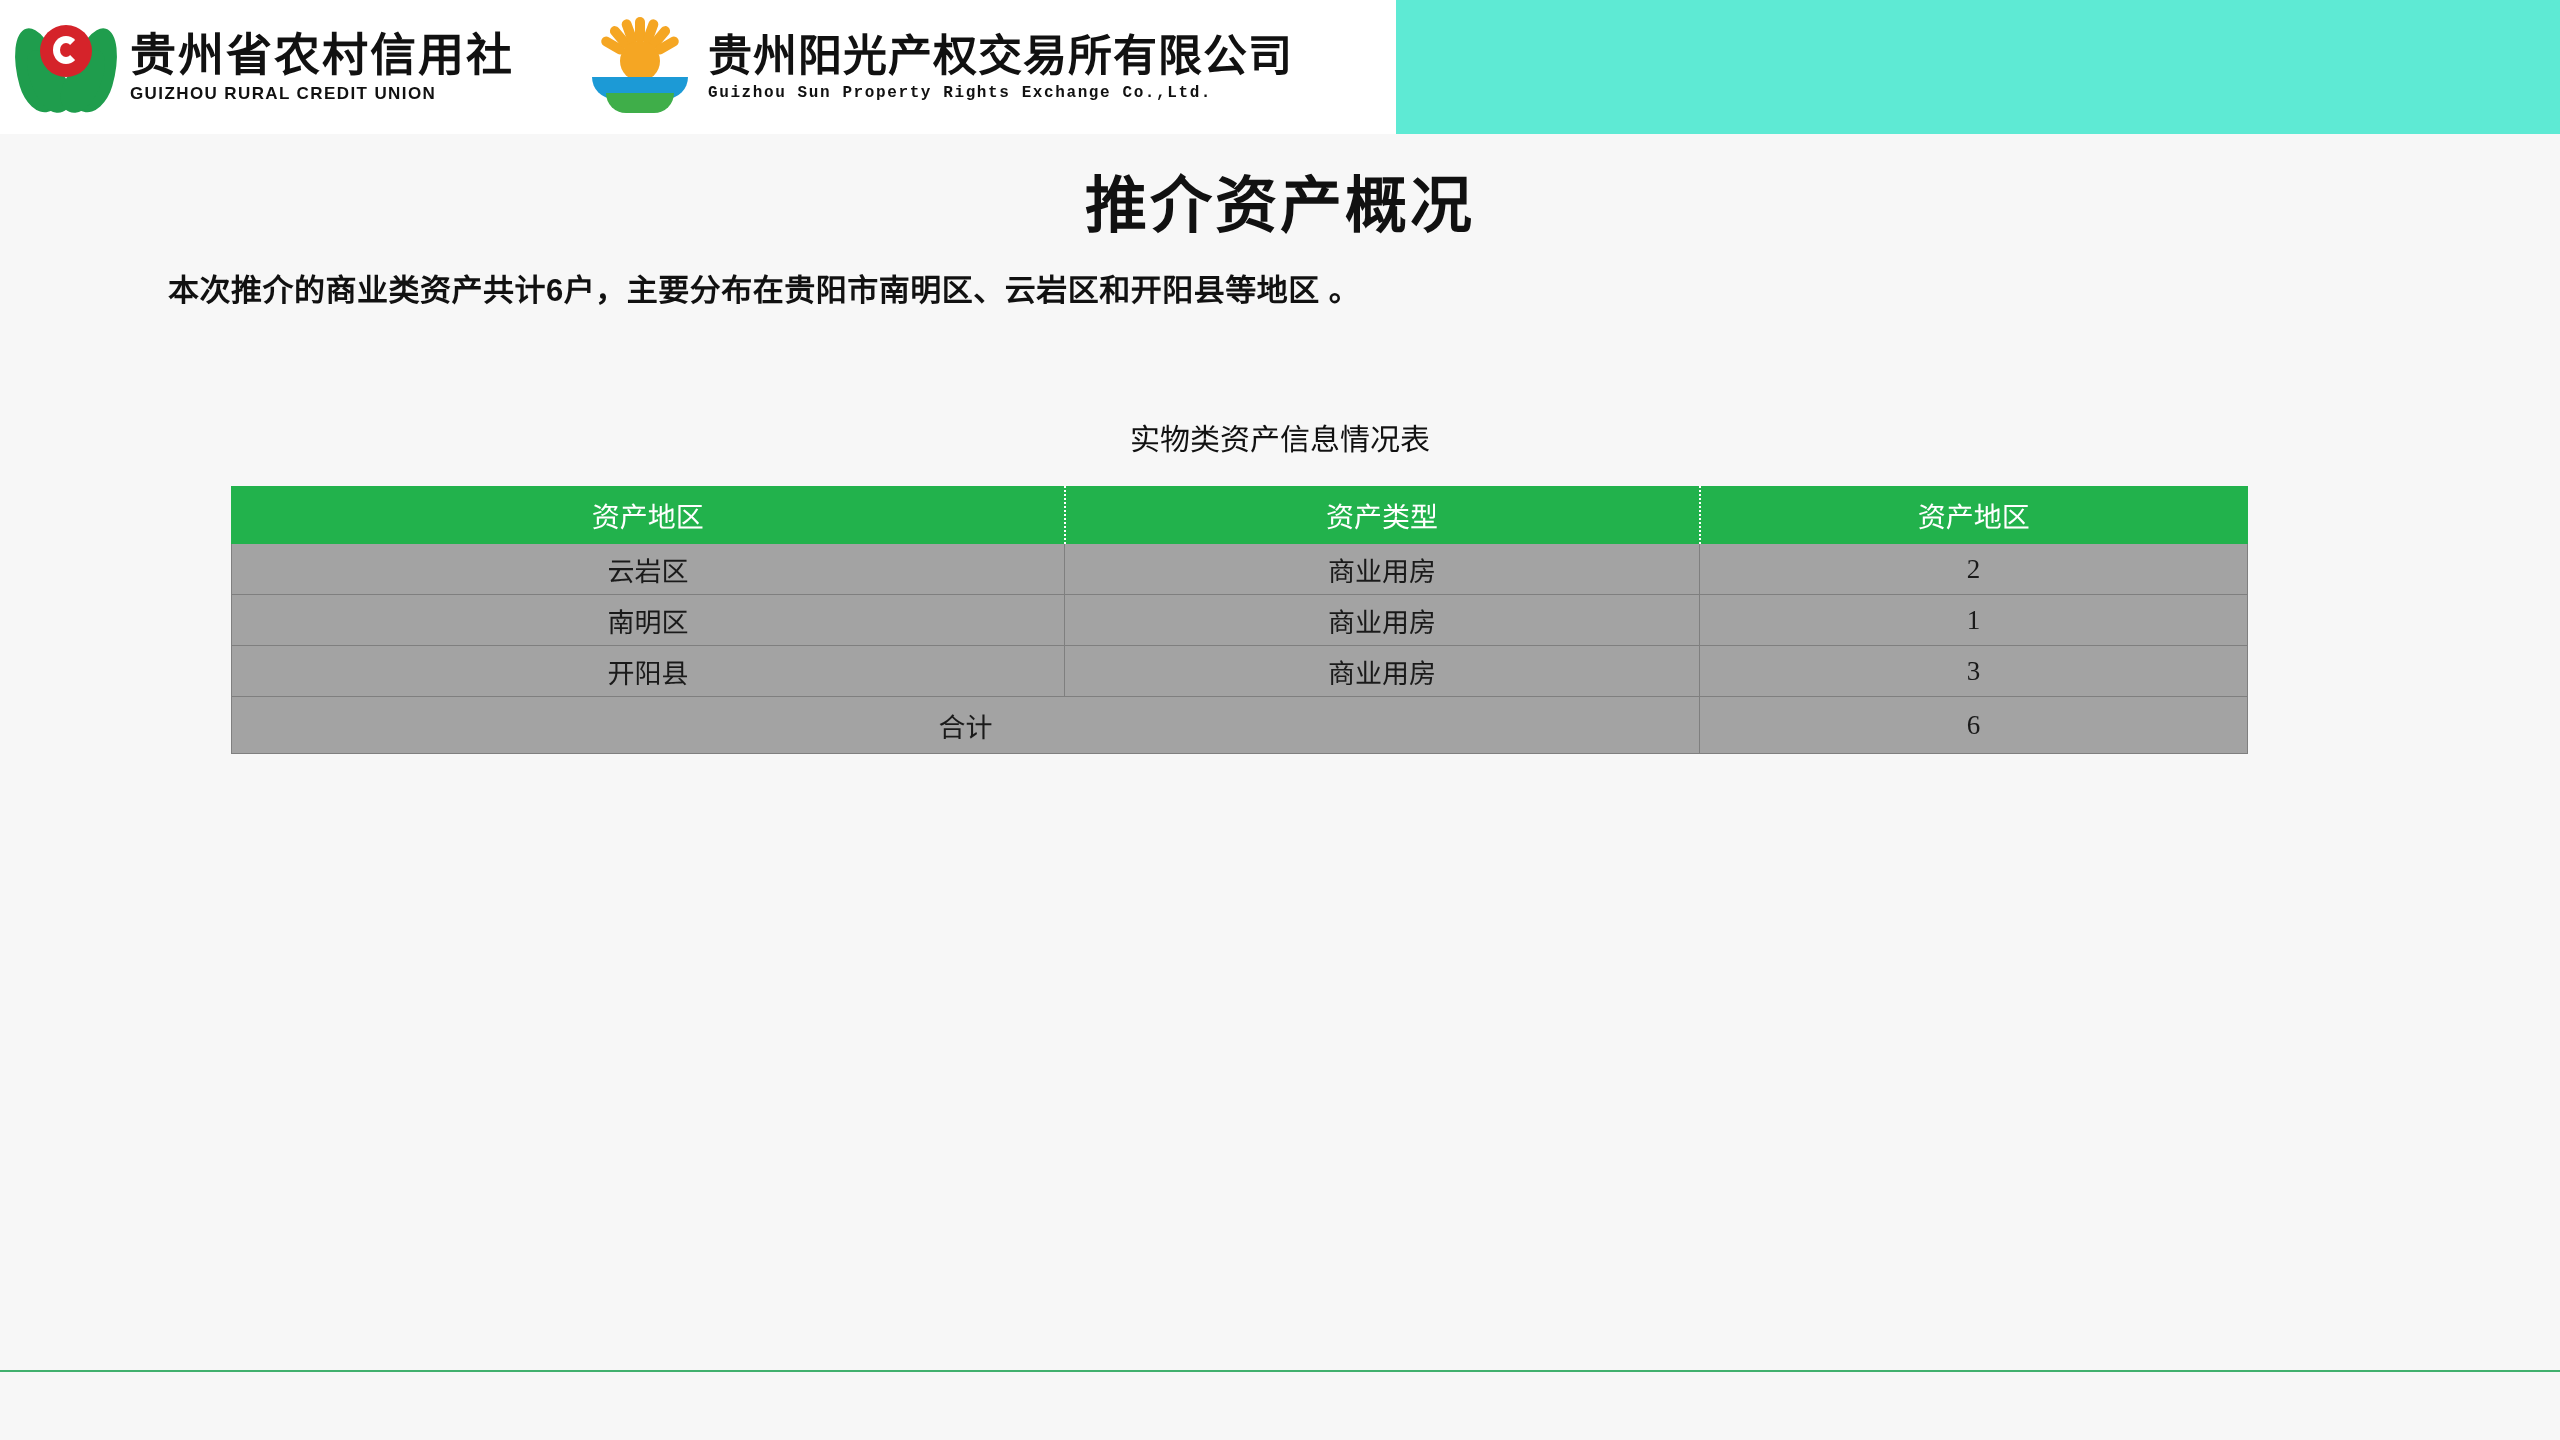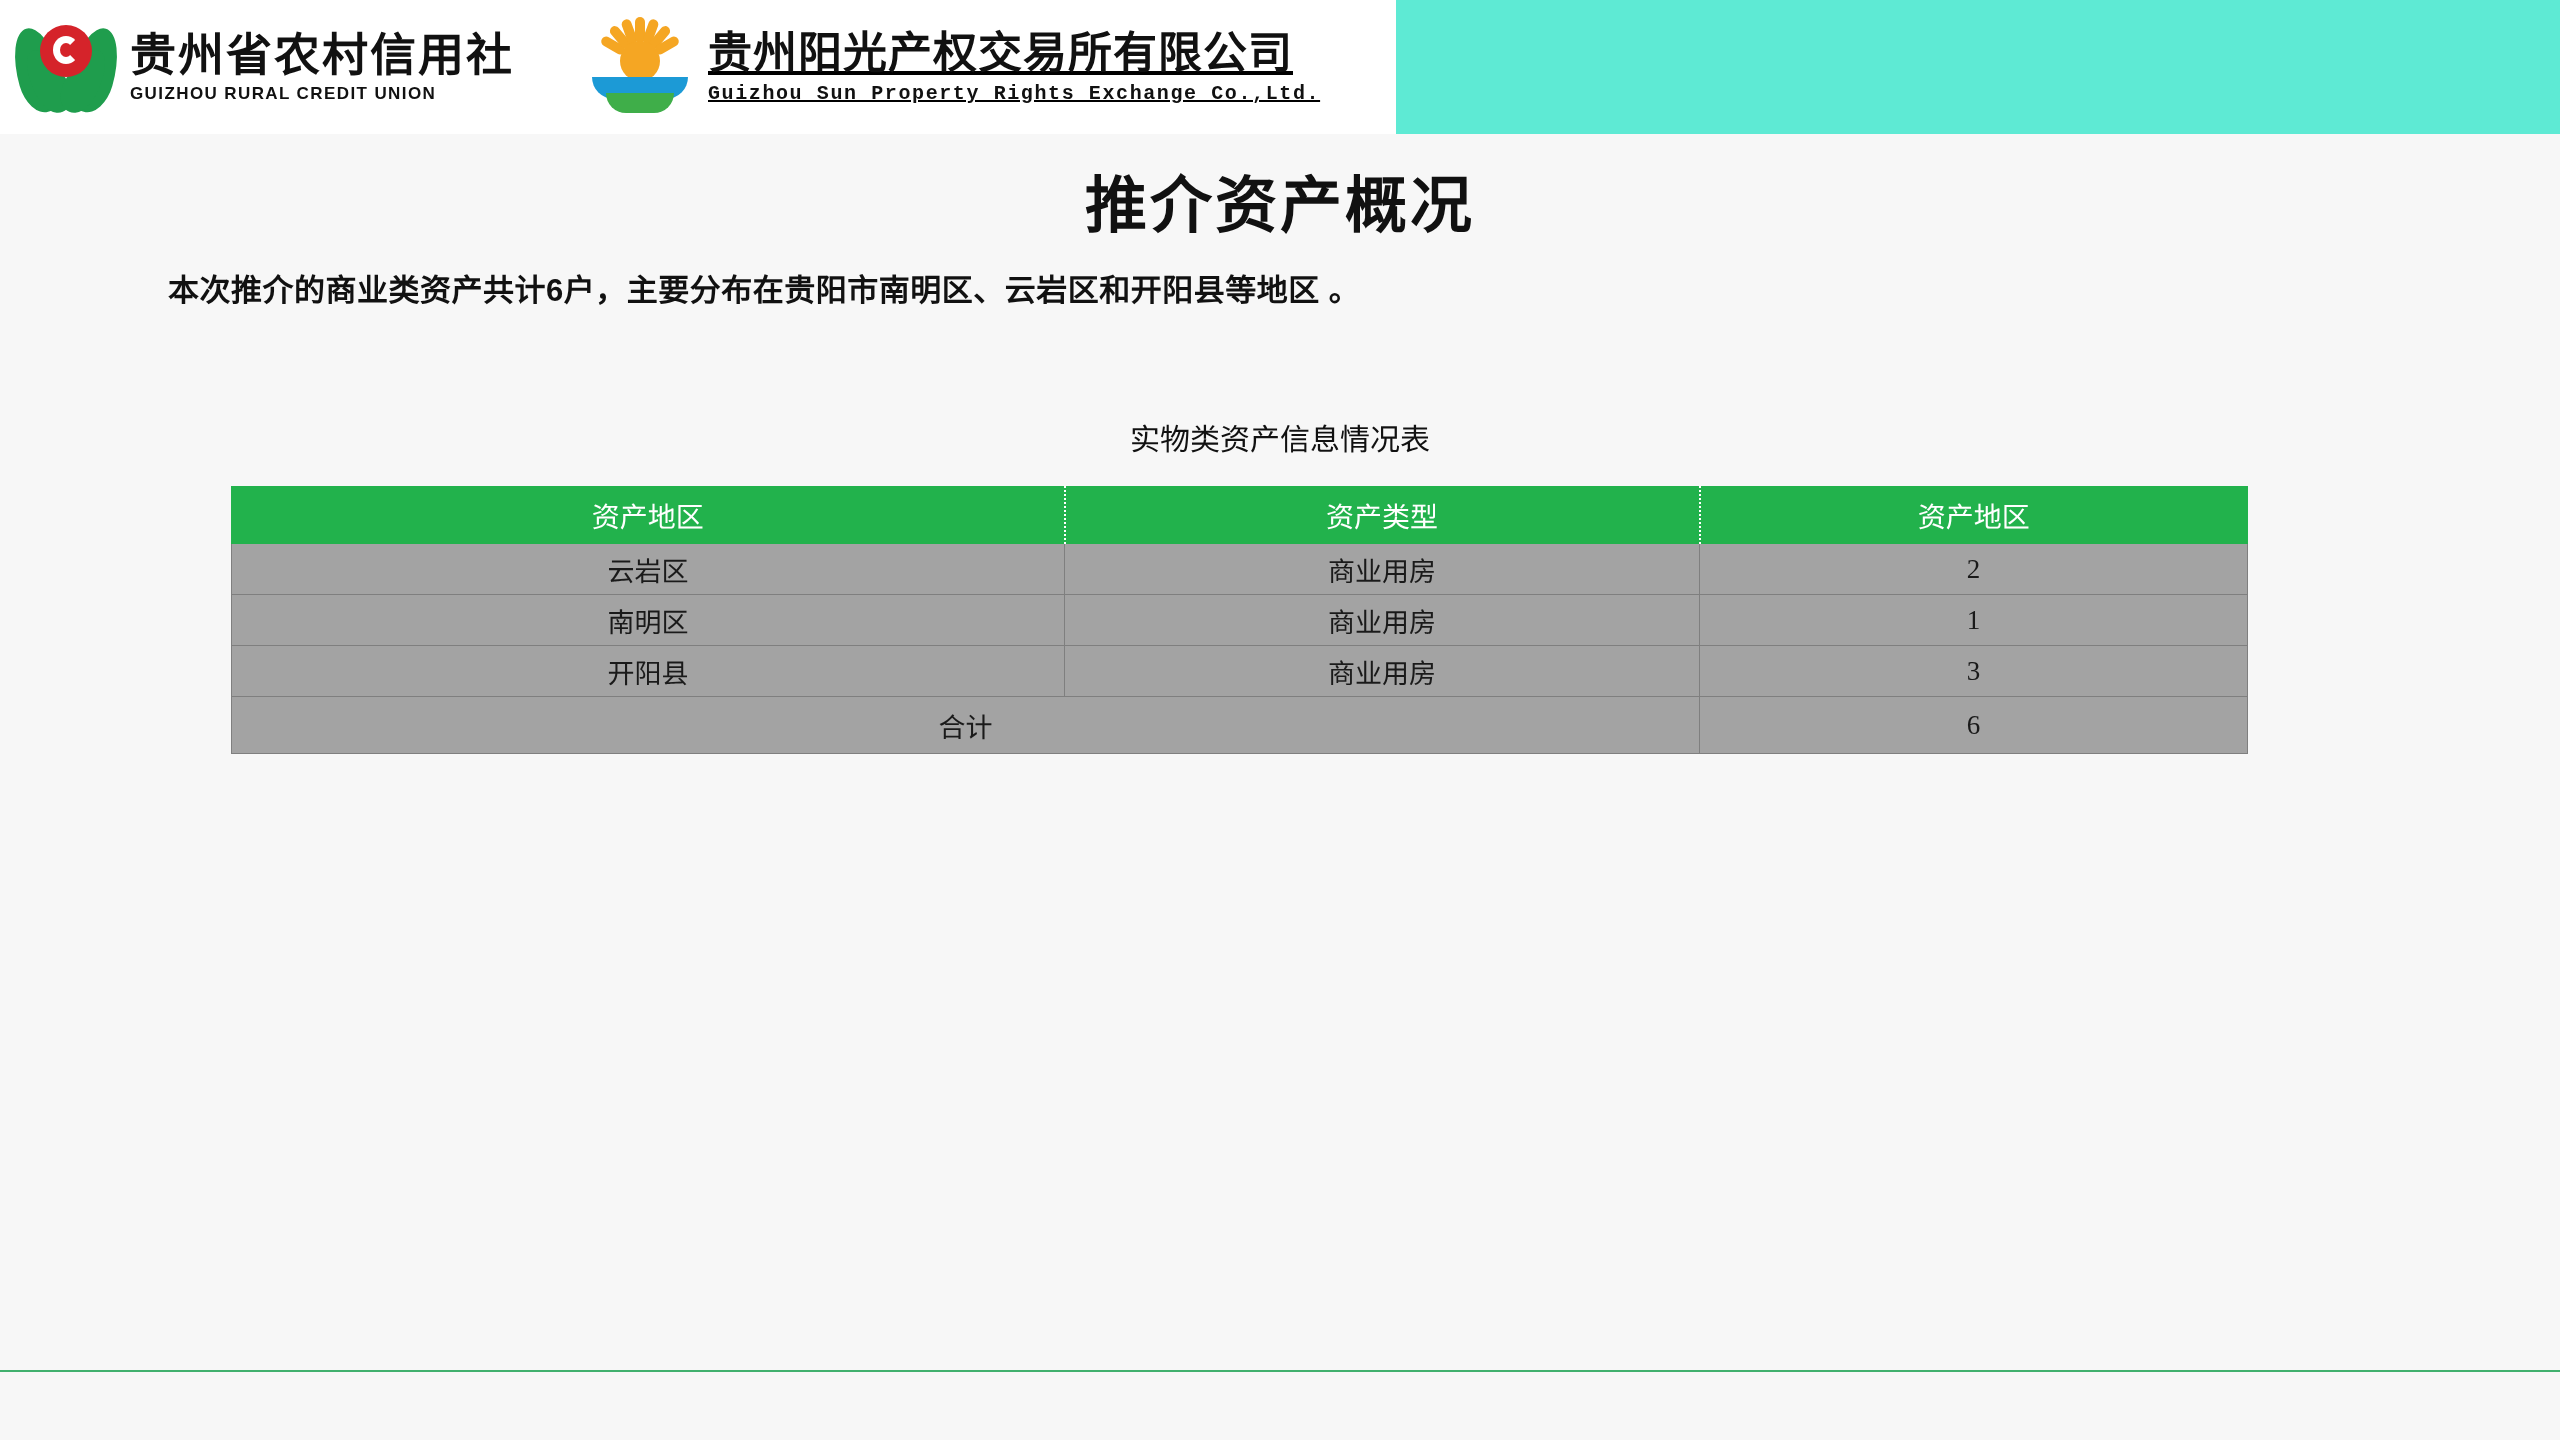--- a/index.html
+++ b/index.html
@@ -37,21 +37,20 @@
   .logo-block {
     display: flex;
     align-items: center;
     height: 134px;
   }
   .logo-block.credit-union {
     padding-left: 14px;
   }
   .logo-block.sun-exchange {
     padding-left: 72px;
-    text-decoration: underline;
   }
 
   
   .mark-cu {
     width: 104px;
     height: 104px;
     position: relative;
     flex: 0 0 auto;
   }
   .mark-cu .leaf {
@@ -145,21 +144,21 @@
   }
   .sun-text { margin-left: 14px; }
   .sun-text .cn {
     font-size: 44px;
     font-weight: 700;
     letter-spacing: 1px;
     color: #111;
     line-height: 1.1;
   }
   .sun-text .en {
-    font-size: 20px;
+    font-size: 16px;
     font-weight: 700;
     letter-spacing: 1.6px;
     color: #111;
     margin-top: 4px;
     font-family: "Liberation Mono", monospace;
   }
 
   
   .page-title {
     position: absolute;

